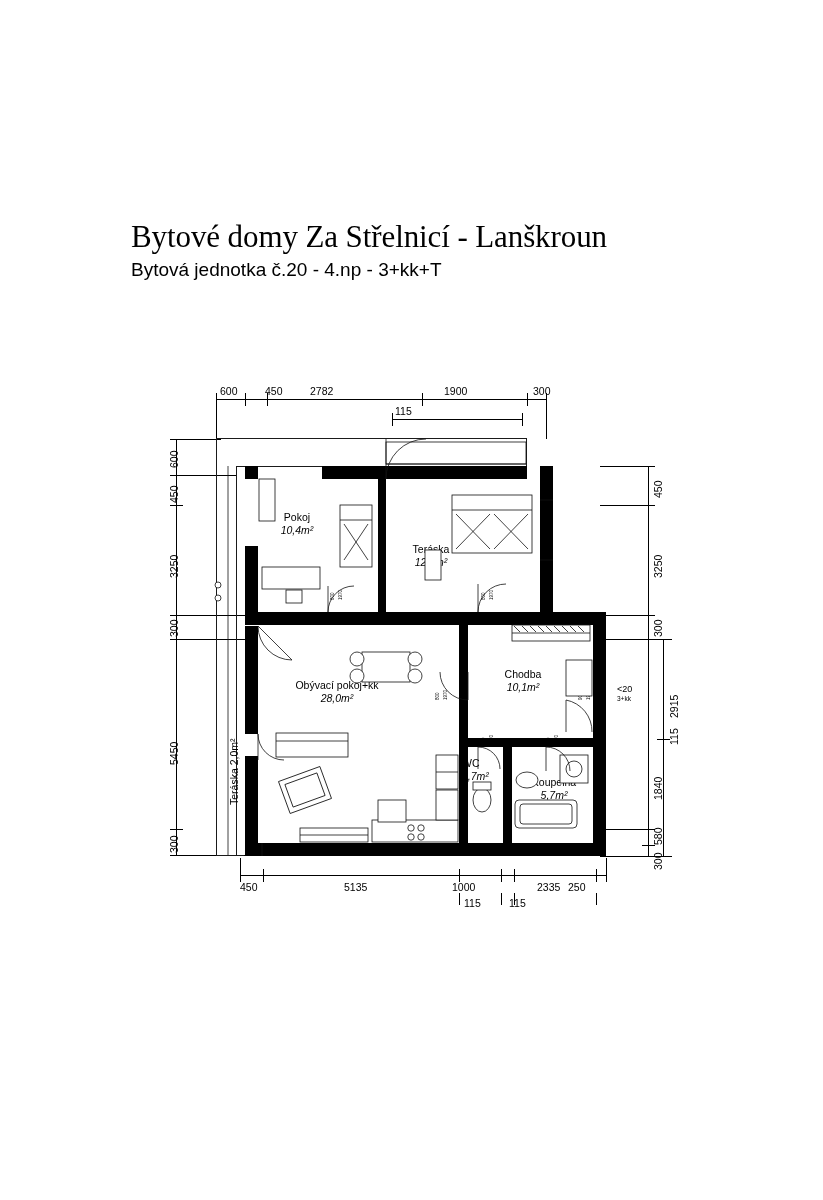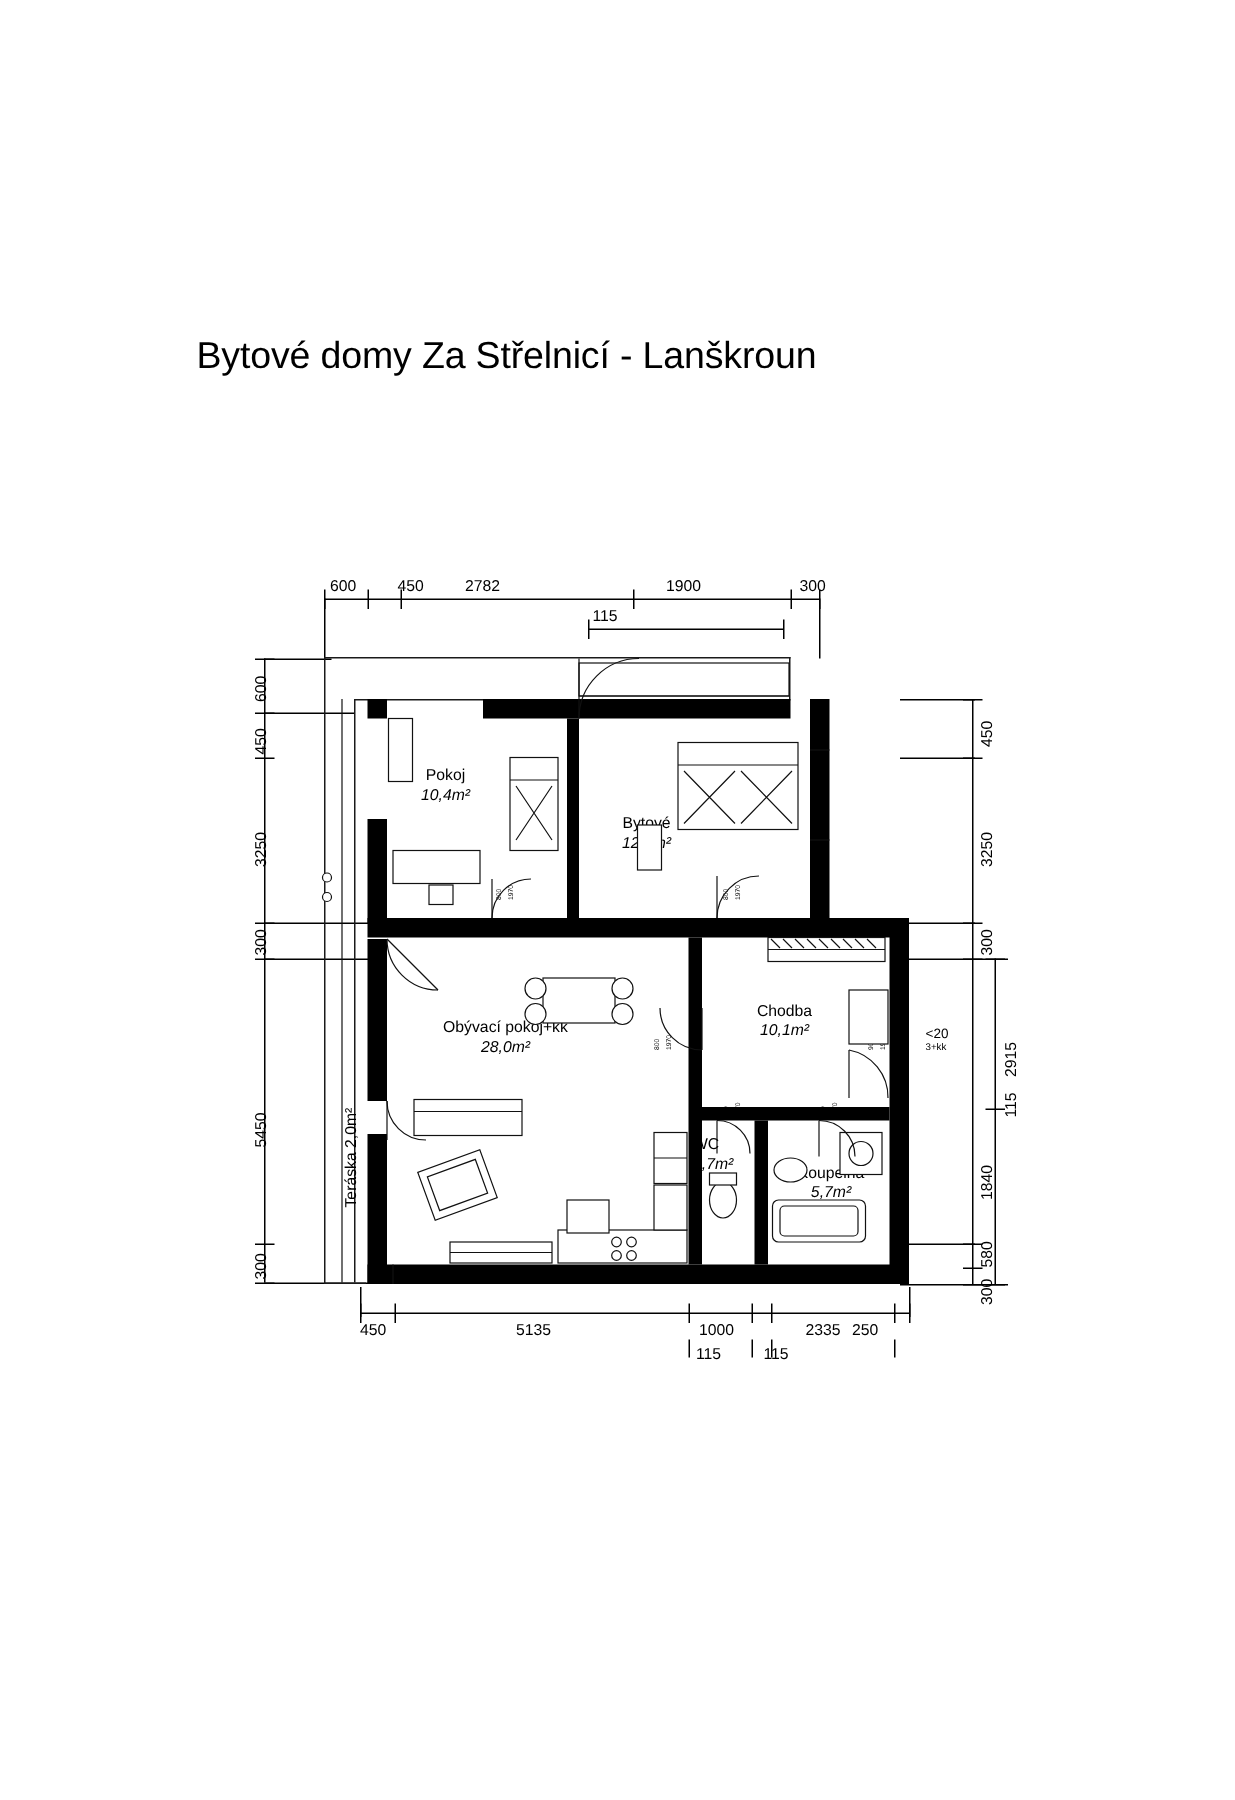--- a/index.html
+++ b/index.html
@@ -22,24 +22,25 @@
     height: 1200px;
   }
   
   .title-block {
     position: absolute;
     left: 131px;
     top: 222px;
     width: 620px;
   }
   .title-main {
-    font-size: 25px;
+    font-size: 31px;
     line-height: 30px;
     letter-spacing: -0.1px;
     white-space: nowrap;
+    font-family: Liberation Serif, serif;
   }
   .title-sub {
     font-size: 19px;
     line-height: 30px;
     margin-top: 3px;
     white-space: nowrap;
   }
   
   #plan {
     position: absolute;
@@ -117,20 +118,21 @@
     pointer-events: none;
   }
 </style>
 </head>
 <body>
 
 <div id="sheet">
 
   <div class="title-block">
     <div class="title-main">Bytové domy Za Střelnicí - Lanškroun</div>
+    <div class="title-sub">Bytová jednotka č.20 - 4.np - 3+kk+T</div>
   </div>
 
   <div id="plan">
 
     <div class="dimline" style="left:216px; top:399px; width:330px; height:1px;"></div>
     <div class="tick" style="left:216px; top:393px; width:1px; height:13px;"></div>
     <div class="tick" style="left:245px; top:393px; width:1px; height:13px;"></div>
     <div class="tick" style="left:267px; top:393px; width:1px; height:13px;"></div>
     <div class="tick" style="left:422px; top:393px; width:1px; height:13px;"></div>
     <div class="tick" style="left:527px; top:393px; width:1px; height:13px;"></div>
@@ -206,21 +208,21 @@
     <div class="tick" style="left:240px; top:869px; width:1px; height:13px;"></div>
     <div class="tick" style="left:263px; top:869px; width:1px; height:13px;"></div>
     <div class="tick" style="left:459px; top:869px; width:1px; height:13px;"></div>
     <div class="tick" style="left:501px; top:869px; width:1px; height:13px;"></div>
     <div class="tick" style="left:514px; top:869px; width:1px; height:13px;"></div>
     <div class="tick" style="left:596px; top:869px; width:1px; height:13px;"></div>
     <div class="tick" style="left:606px; top:869px; width:1px; height:13px;"></div>
 
     <div class="dim" style="left:240px; top:881px;">450</div>
     <div class="dim" style="left:344px; top:881px;">5135</div>
-    <div class="dim" style="left:466px; top:881px;">1000</div>
+    <div class="dim" style="left:452px; top:881px;">1000</div>
     <div class="dim" style="left:537px; top:881px;">2335</div>
     <div class="dim" style="left:568px; top:881px;">250</div>
 
     <div class="dim" style="left:464px; top:897px;">115</div>
     <div class="dim" style="left:509px; top:897px;">115</div>
     <div class="dimline" style="left:459px; top:893px; width:1px; height:12px;"></div>
     <div class="dimline" style="left:501px; top:893px; width:1px; height:12px;"></div>
     <div class="dimline" style="left:514px; top:893px; width:1px; height:12px;"></div>
     <div class="dimline" style="left:596px; top:893px; width:1px; height:12px;"></div>
     <div class="dimline" style="left:240px; top:858px; width:1px; height:20px;"></div>
@@ -260,21 +262,21 @@
     <div class="wall" style="left:568px; top:612px; width:6px; height:14px;"></div>
 
     <div class="room-label" style="left:374px; top:451px; width:120px;">Teráska 1,4m²</div>
 
     <div class="room-label" style="left:258px; top:511px; width:78px;">
       <span>Pokoj</span>
       <span class="area">10,4m²</span>
     </div>
 
     <div class="room-label" style="left:392px; top:543px; width:78px;">
-      <span>Bytové</span>
+      <span>Teráska</span>
       <span class="area">12,2m²</span>
     </div>
 
     <div class="room-label" style="left:272px; top:679px; width:130px;">
       <span>Obývací pokoj+kk</span>
       <span class="area">28,0m²</span>
     </div>
 
     <div class="room-label" style="left:478px; top:668px; width:90px;">
       <span>Chodba</span>

